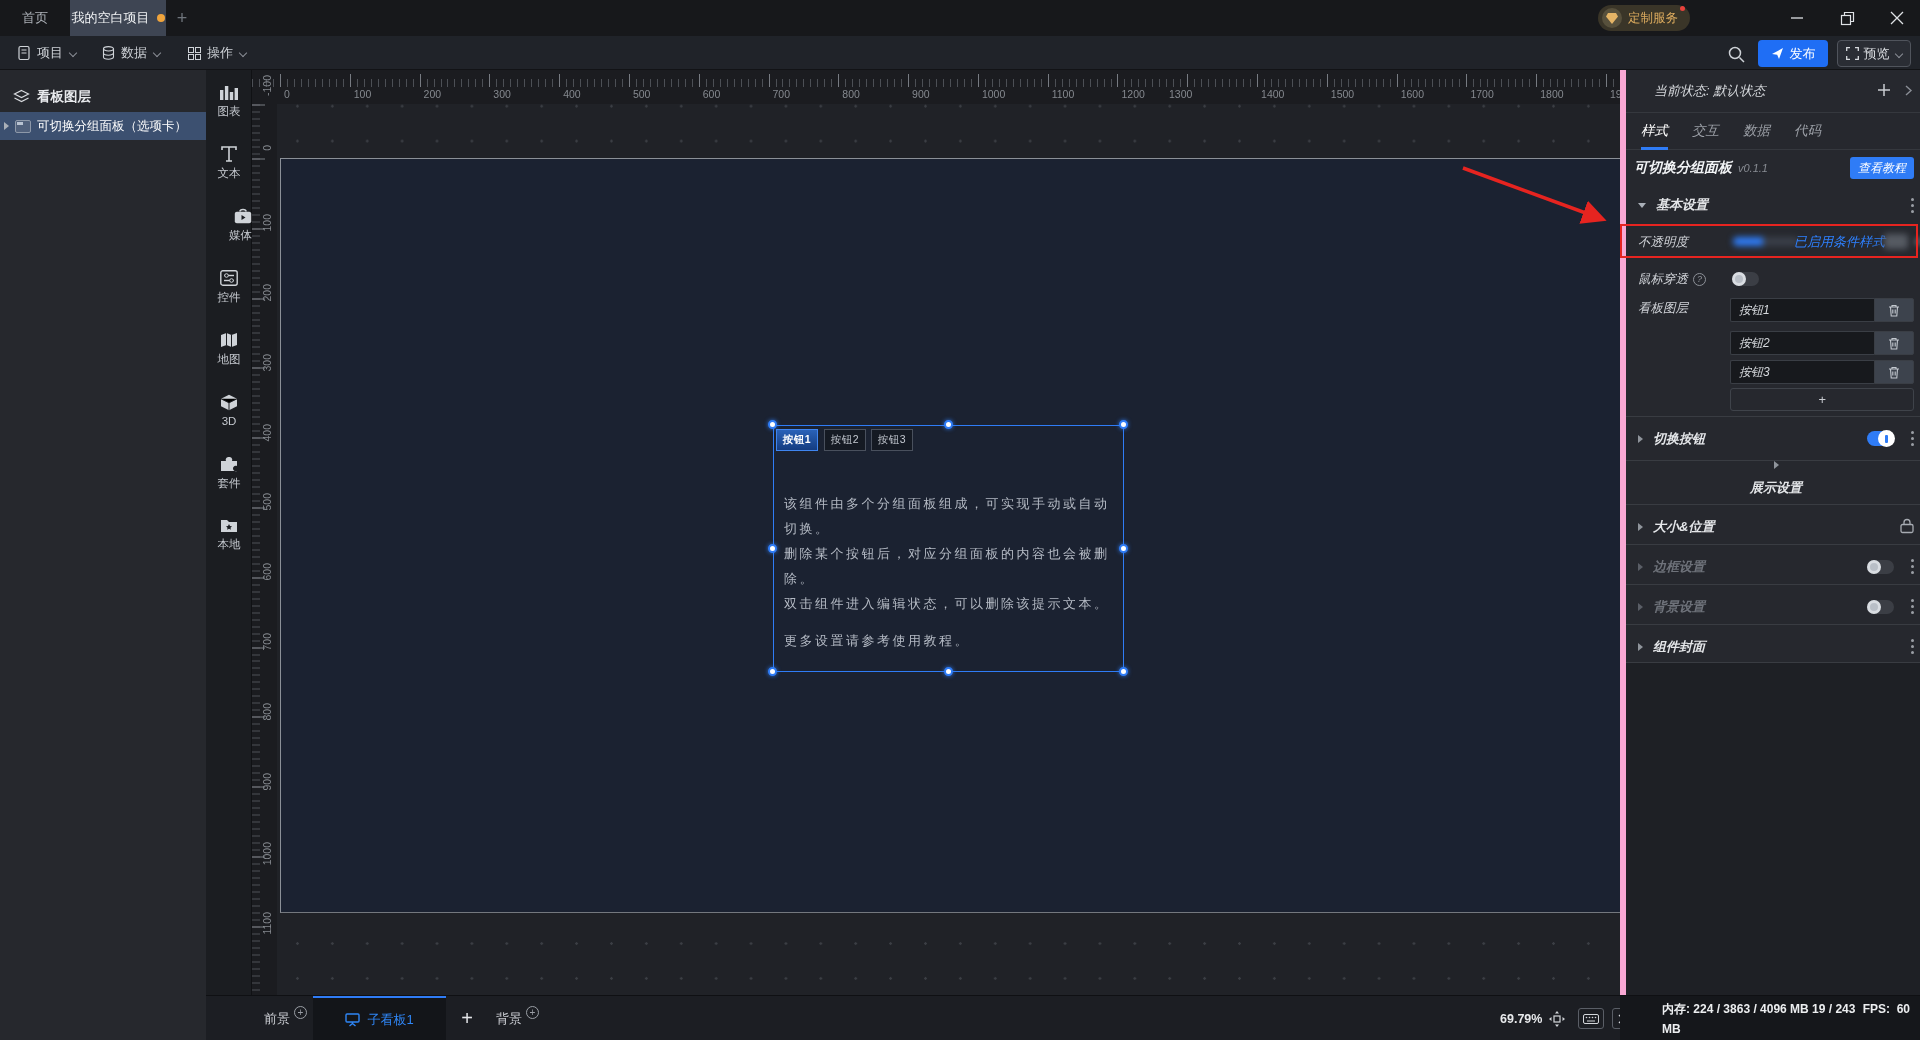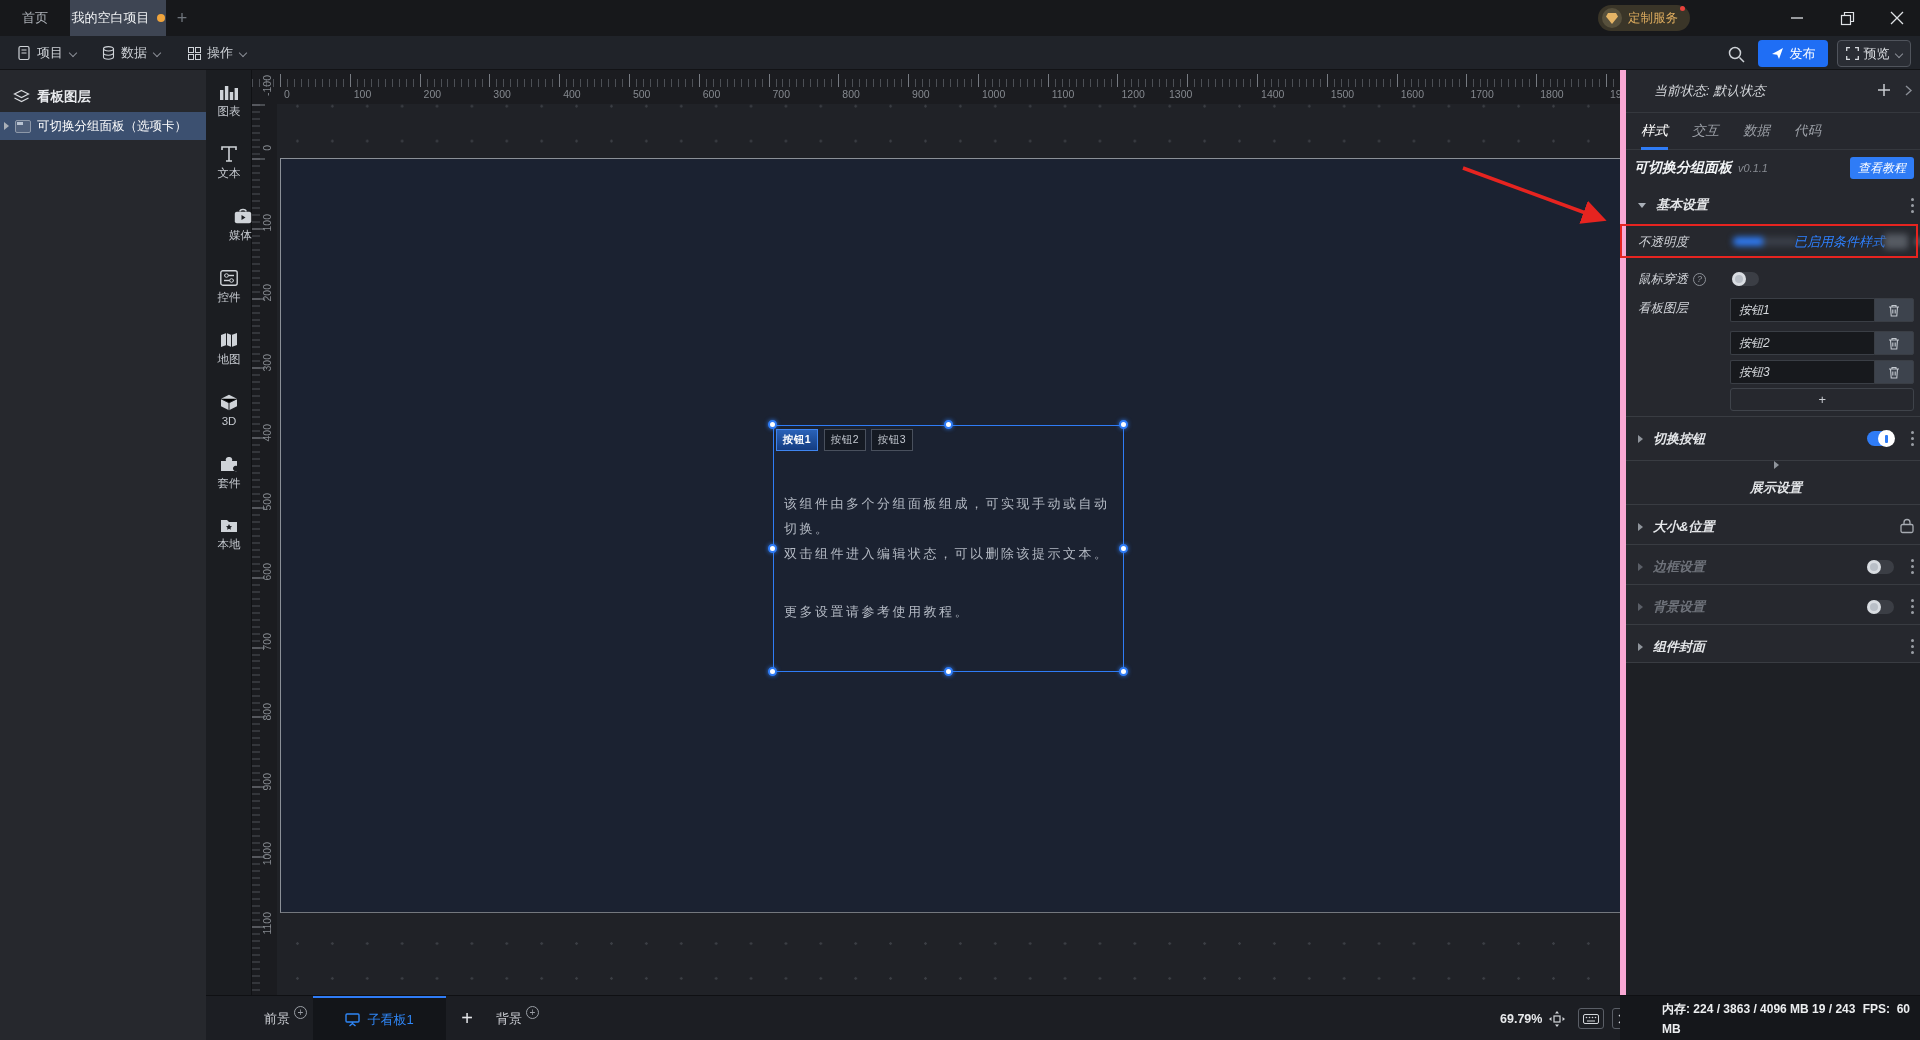--- a/index.html
+++ b/index.html
@@ -78,21 +78,21 @@
   
   .sel-box { position:absolute; left:773px; top:425px; width:351px; height:247px; border:1px solid #2f7cf6; }
   .handle { position:absolute; width:9px; height:9px; border-radius:50%; background:#fff; border:2px solid #2f7cf6;
             box-shadow:0 0 4px rgba(47,124,246,.9); }
   .comp-btn { position:absolute; top:3px; height:22px; width:42px; font-size:10.5px; display:flex;
               align-items:center; justify-content:center; letter-spacing:.5px; }
   .comp-btn.active { background:linear-gradient(#2a62b8,#143c80); border:1px solid #3f85f0; color:#fff; font-weight:bold; }
   .comp-btn.plain { background:#151a23; border:1px solid #49505d; color:#c4c9d1; }
   .comp-text { position:absolute; left:10px; top:65px; width:335px; color:#b4bac4; font-size:13px;
                letter-spacing:2.5px; line-height:25px; }
-  .comp-text .para2 { margin-top:33px; }
+  .comp-text .para2 { margin-top:12px; }
 
   
   .red-box { position:absolute; left:1620px; top:224px; width:298px; height:34px; border:2px solid #e62420; z-index:30; pointer-events:none; }
   .anno-svg { position:absolute; left:0; top:0; width:1920px; height:1040px; z-index:31; pointer-events:none; }
 
   
   .rpanel { position:absolute; left:1620px; top:70px; width:308px; height:925px; background:#26282e; border-left:6px solid #f9a8d4;font-style:italic; }
   .rrow { position:absolute; left:0; width:300px; }
   .state-row { top:0; height:43px; border-bottom:1px solid #35383e; display:flex; align-items:center; padding:0 14px 0 28px;
                color:#d6d9dd; font-size:13px; }
@@ -373,20 +373,21 @@
         <span class="vlab" style="top: 808.19px;">1100</span>
       </div>
   </div>
 
   <div class="sel-box">
     <div class="comp-btn active" style="left:2px;">按钮1</div>
     <div class="comp-btn plain" style="left:50px;">按钮2</div>
     <div class="comp-btn plain" style="left:97px;">按钮3</div>
     <div class="comp-text">
       <div>该组件由多个分组面板组成，可实现手动或自动切换。</div>
+      <div>删除某个按钮后，对应分组面板的内容也会被删除。</div>
       <div>双击组件进入编辑状态，可以删除该提示文本。</div>
       <div class="para2">更多设置请参考使用教程。</div>
     </div>
   </div>
 
   <div class="handle" style="left:768px; top:420px;"></div>
   <div class="handle" style="left:944px; top:420px;"></div>
   <div class="handle" style="left:1119px; top:420px;"></div>
   <div class="handle" style="left:768px; top:544px;"></div>
   <div class="handle" style="left:1119px; top:544px;"></div>

